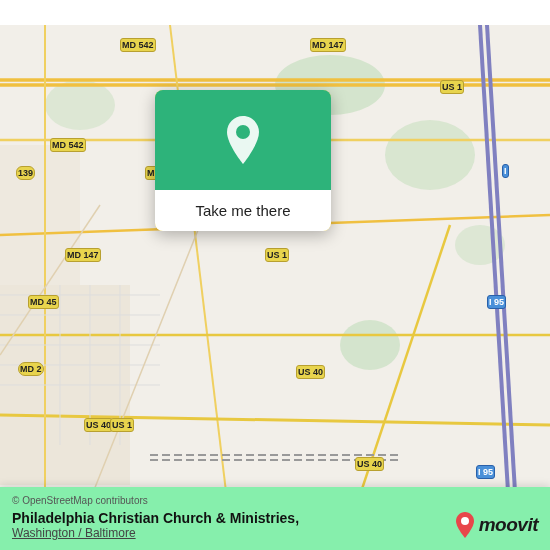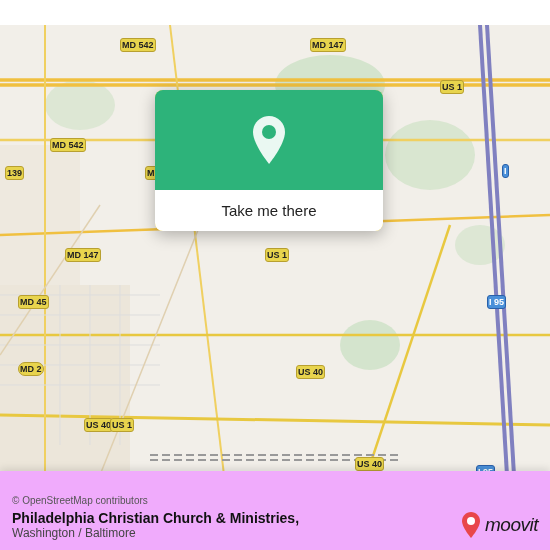--- a/index.html
+++ b/index.html
@@ -182,55 +182,55 @@
 
     <line x1="150" y1="430" x2="400" y2="430" stroke="#999" stroke-width="2" stroke-dasharray="8,4"></line>
     <line x1="150" y1="435" x2="400" y2="435" stroke="#999" stroke-width="2" stroke-dasharray="8,4"></line>
   </svg>
 
   <div class="road-badge" style="top:38px; left:120px;">MD 542</div>
   <div class="road-badge" style="top:38px; left:310px;">MD 147</div>
   <div class="road-badge" style="top:80px; left:440px;">US 1</div>
   <div class="road-badge" style="top:138px; left:50px;">MD 542</div>
   <div class="road-badge" style="top:166px; left:145px;">MD 542</div>
-  <div class="road-badge" style="top:166px; left:5px;">139</div>
+  <div class="road-badge" style="top:166px; left:16px;border-radius:6px;">139</div>
   <div class="road-badge road-badge-blue" style="top:164px; left:502px;">I</div>
   <div class="road-badge" style="top:248px; left:65px;">MD 147</div>
   <div class="road-badge" style="top:248px; left:265px;">US 1</div>
-  <div class="road-badge" style="top:295px; left:18px;">MD 45</div>
+  <div class="road-badge" style="top:295px; left:28px;">MD 45</div>
   <div class="road-badge road-badge-blue" style="top:295px; left:487px;">I 95</div>
   <div class="road-badge" style="top:362px; left:18px;border-radius:7px;">MD 2</div>
   <div class="road-badge" style="top:365px; left:296px;">US 40</div>
   <div class="road-badge" style="top:418px; left:84px;">US 40</div>
   <div class="road-badge" style="top:418px; left:110px;">US 1</div>
   <div class="road-badge" style="top:457px; left:355px;">US 40</div>
   <div class="road-badge road-badge-blue" style="top:465px; left:476px;">I 95</div>
 
-  <div id="popup-card" style="position:absolute; top:90px; left:155px; width:228px; background:#fde047; border-radius:8px; box-shadow:0 4px 16px rgba(0,0,0,0.28); overflow:hidden; z-index:10;">
+  <div id="popup-card" style="position:absolute; top:90px; left:155px; width:176px; background:#fde047; border-radius:8px; box-shadow:0 4px 16px rgba(0,0,0,0.28); overflow:hidden; z-index:10;">
     <div id="popup-icon-area" style="background:#2db37a; width:100%; height:100px; display:flex; align-items:center; justify-content:center;">
 
       <svg width="44" height="52" viewBox="0 0 44 52" xmlns="http://www.w3.org/2000/svg">
         <path d="M22 2C13.16 2 6 9.16 6 18C6 30.5 22 50 22 50C22 50 38 30.5 38 18C38 9.16 30.84 2 22 2Z" fill="white" opacity="0.9"></path>
         <circle cx="22" cy="18" r="7" fill="#2db37a"></circle>
       </svg>
     </div>
     <button id="popup-button" style="display:block; width:100%; padding:12px 8px; background:white; border:none; font-size:15px; font-weight:500; color:#222; text-align:center; cursor:pointer; font-family:Arial,sans-serif;">Take me there</button>
 
   </div>
 
-  <div id="bottom-bar" style="position:absolute; bottom:0; left:0; width:100%; background:#f0abfc; padding:24px 12px 10px 12px; box-shadow:0 -2px 8px rgba(0,0,0,0.12); z-index:10;">
+  <div id="bottom-bar" style="position:absolute; bottom:0; left:0; width:100%; background:#86efac; padding:8px 12px 10px 12px; box-shadow:0 -2px 8px rgba(0,0,0,0.12); z-index:10;">
     <div id="copyright-text" style="font-size:10px; color:#555; margin-bottom:4px;">© OpenStreetMap contributors</div>
     <div id="location-row" style="display:flex; align-items:center; justify-content:space-between;">
       <div>
         <div id="location-name" style="font-size:14px; font-weight:700; color:#111;">Philadelphia Christian Church &amp; Ministries,</div>
-        <div id="location-city" style="font-size:12px; color:#444;">Washington / Baltimore</div>
+        <div id="location-city" style="font-size:12px; color:#444;text-decoration:underline;">Washington / Baltimore</div>
       </div>
       <div id="moovit-logo" style="display:flex; align-items:center; gap:3px; flex-shrink:0; margin-left:10px;">
 
         <svg width="22" height="28" viewBox="0 0 22 28" xmlns="http://www.w3.org/2000/svg">
           <path d="M11 1C6.03 1 2 5.03 2 10C2 16.5 11 27 11 27C11 27 20 16.5 20 10C20 5.03 15.97 1 11 1Z" fill="#e8464a"></path>
           <circle cx="11" cy="10" r="4" fill="white"></circle>
         </svg>
-        <span id="moovit-text" style="font-size:19px; font-weight:400; color:#1a1a1a; font-style:italic; letter-spacing:-0.5px;">moovit</span>
+        <span id="moovit-text" style="font-size:19px; font-weight:700; color:#1a1a1a; font-style:italic; letter-spacing:-0.5px;">moovit</span>
       </div>
     </div>
   </div>
 </div>
 
 </body></html>

